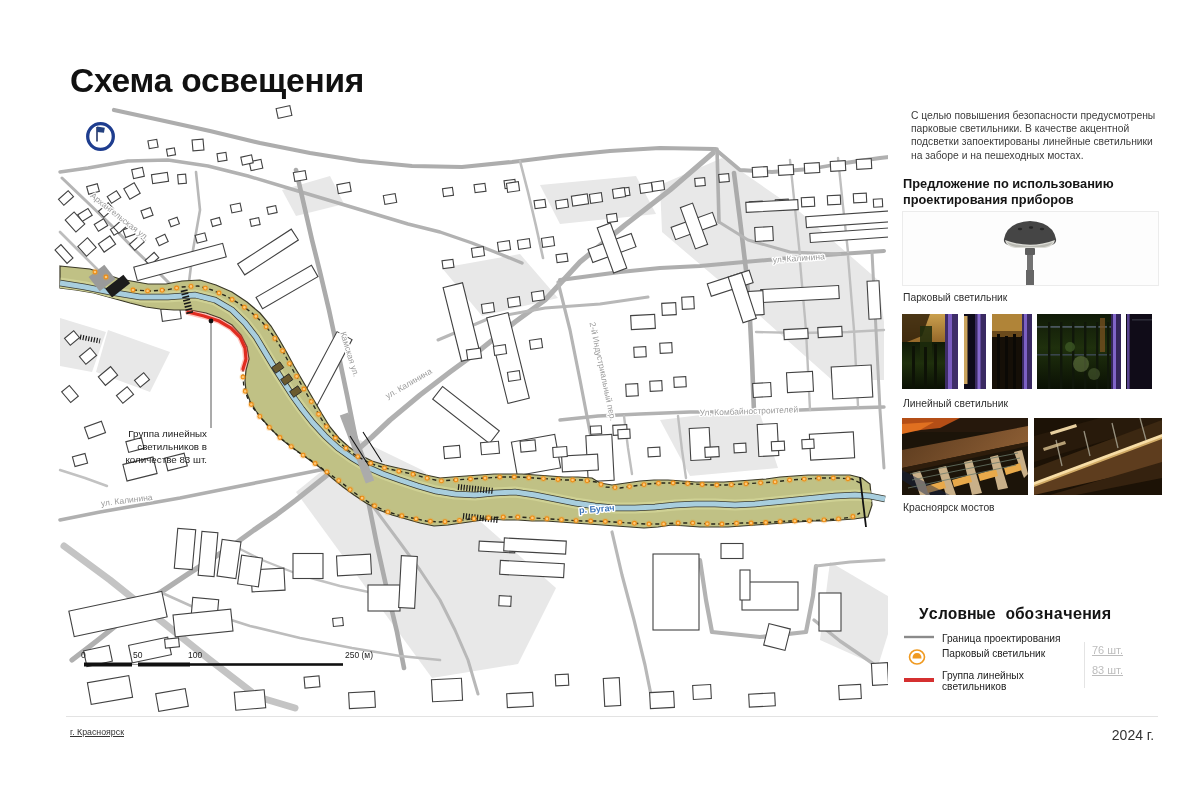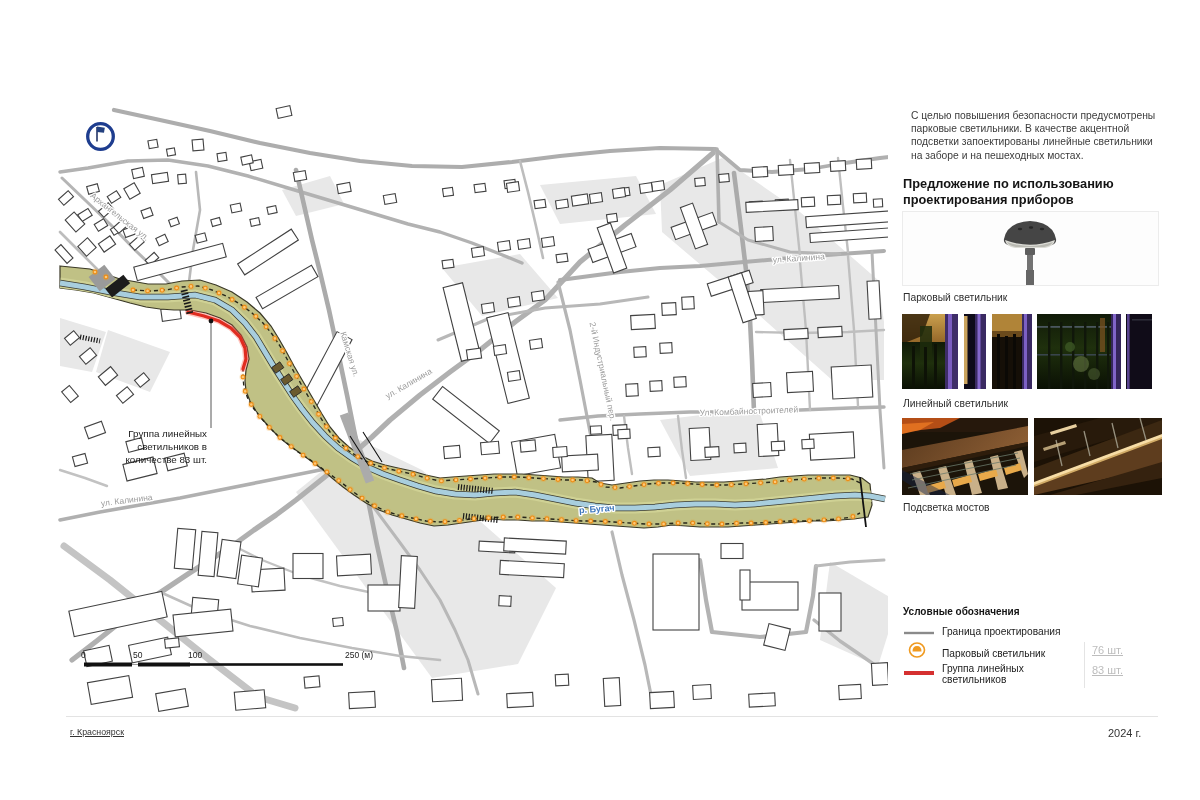--- a/index.html
+++ b/index.html
@@ -9,31 +9,32 @@
 .side{position:absolute;left:903px;top:0;width:256px;}
 .intro{position:absolute;top:101px;left:0;width:256px;margin:8px;font-size:10.3px;
   line-height:13.2px;color:#3c3c3c;}
 .h2{position:absolute;top:176px;left:0;width:256px;margin:0;font-size:12.8px;
   line-height:15.5px;color:#141414;font-weight:bold;}
 .lampbox{position:absolute;top:211px;left:-1px;width:255px;height:73px;border:1px solid #ececec;
   background:#fdfdfd;}
 .cap{position:absolute;left:0;font-size:10.3px;color:#2e2e2e;}
 .ph{position:absolute;left:-3px;}
 .legend{position:absolute;left:0;top:606px;width:256px;}
-.lh{font-size:10px;font-weight:bold;color:#141414;margin:0 0 11px 0;}
-.li{position:relative;display:flex;align-items:flex-end;margin-bottom:4px;font-size:10.2px;color:#222;}
+.lh{font-size:16px;font-weight:bold;color:#141414;margin:0 0 11px 16px;font-family:Liberation Mono, monospace;}
+.li{position:relative;display:flex;align-items:flex-start;margin-bottom:4px;font-size:10.2px;color:#222;}
 .count{position:absolute;font-size:11px;color:#bdbdbd;text-decoration:underline;}
 .vdiv{position:absolute;left:181px;top:36px;width:1px;height:46px;background:#e4e4e4;}
 .footer-line{position:absolute;left:66px;top:716px;width:1092px;height:1px;background:#e3e3e3;}
 .fl{position:absolute;left:70px;top:727px;font-size:8.8px;color:#333;text-decoration:underline;}
-.fr{position:absolute;left:1108px;top:727px;font-size:11px;color:#333;width:50px;text-align:left;}
+.fr{position:absolute;left:1108px;top:727px;font-size:14px;color:#333;width:50px;text-align:center;}
 </style></head>
 <body>
 <div class="page">
 
+<h1>Схема освещения</h1>
 
 <svg width="1200" height="800" viewBox="0 0 1200 800" style="position:absolute;left:0;top:0" font-family="Liberation Sans, sans-serif">
 
 <g fill="#e8e8e8">
 
 <polygon points="660,185 722,158 800,212 878,280 884,322 884,380 832,380 742,300 662,232"></polygon>
 
 <polygon points="60,318 106,332 92,372 60,366"></polygon>
 
 <polygon points="296,492 360,440 422,470 556,588 518,664 432,678"></polygon>
@@ -908,21 +909,21 @@
 <path d="M 156 22 L 162 48"></path>
             <path d="M 184 13 L 190 38"></path>
             <path d="M 212 5 L 218 30"></path>
             <path d="M 240 0 L 246 22"></path>
 </g>
 <path d="M 150 14 L 176 6 L 177 9 L 151 17 Z" fill="#e8d0a0"></path>
 <path d="M 143 30 L 165 23 L 166 26 L 144 33 Z" fill="#d8c090" opacity="0.8"></path>
 </g>
 </svg>
 
-<div class="cap" style="top:502px">Подсветка мостов</div>
+<div class="cap" style="top:502px">Красноярск мостов</div>
 
 <div class="legend">
 
 <div class="lh" style="margin-bottom:9px">Условные обозначения</div>
 
 <div class="li"><svg width="34" height="8" style="margin-right:5px">
             <line x1="1" y1="4" x2="31" y2="4" stroke="#8a8a8a" stroke-width="2.4"></line>
           </svg>Граница проектирования</div>
 
 <div class="li"><svg width="34" height="18" style="margin-right:5px">

